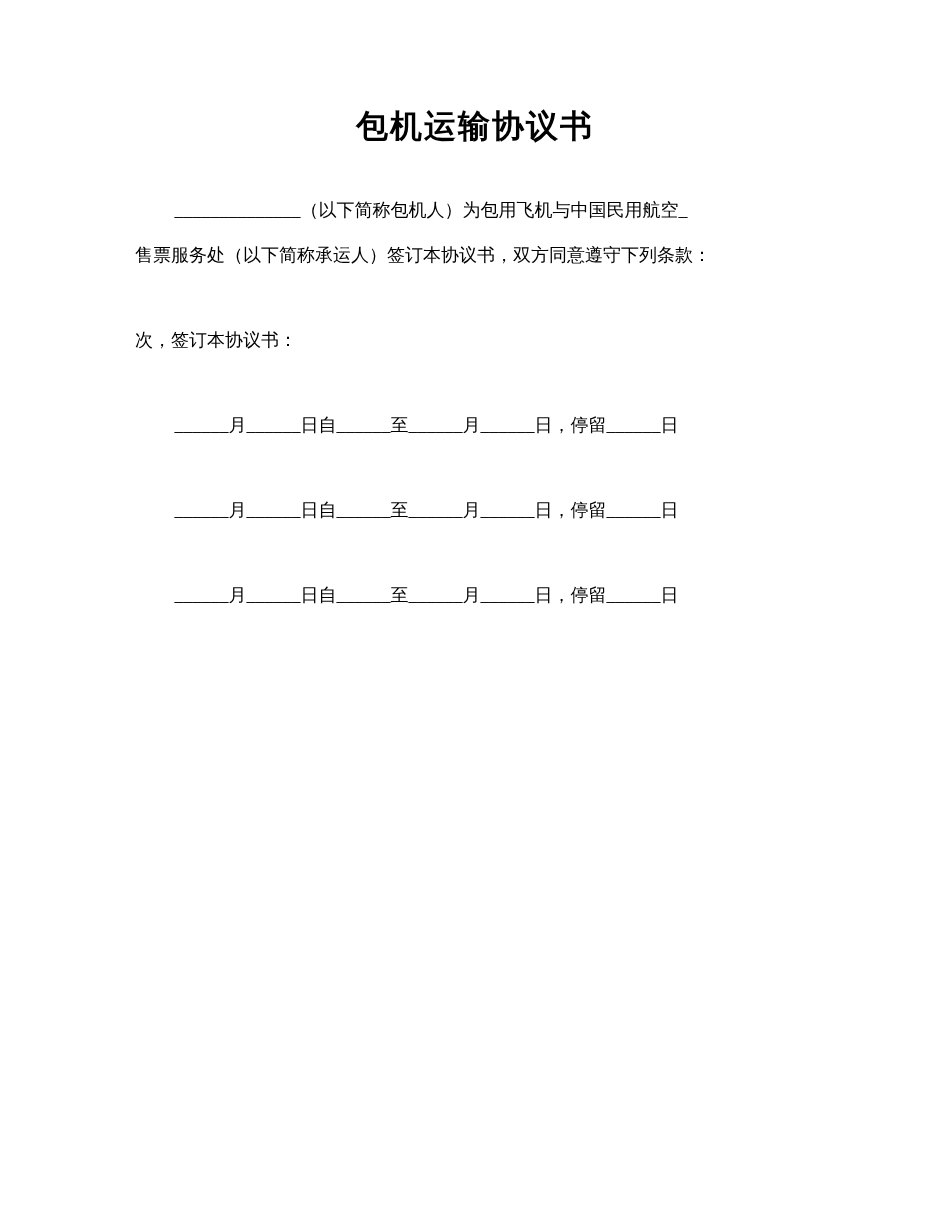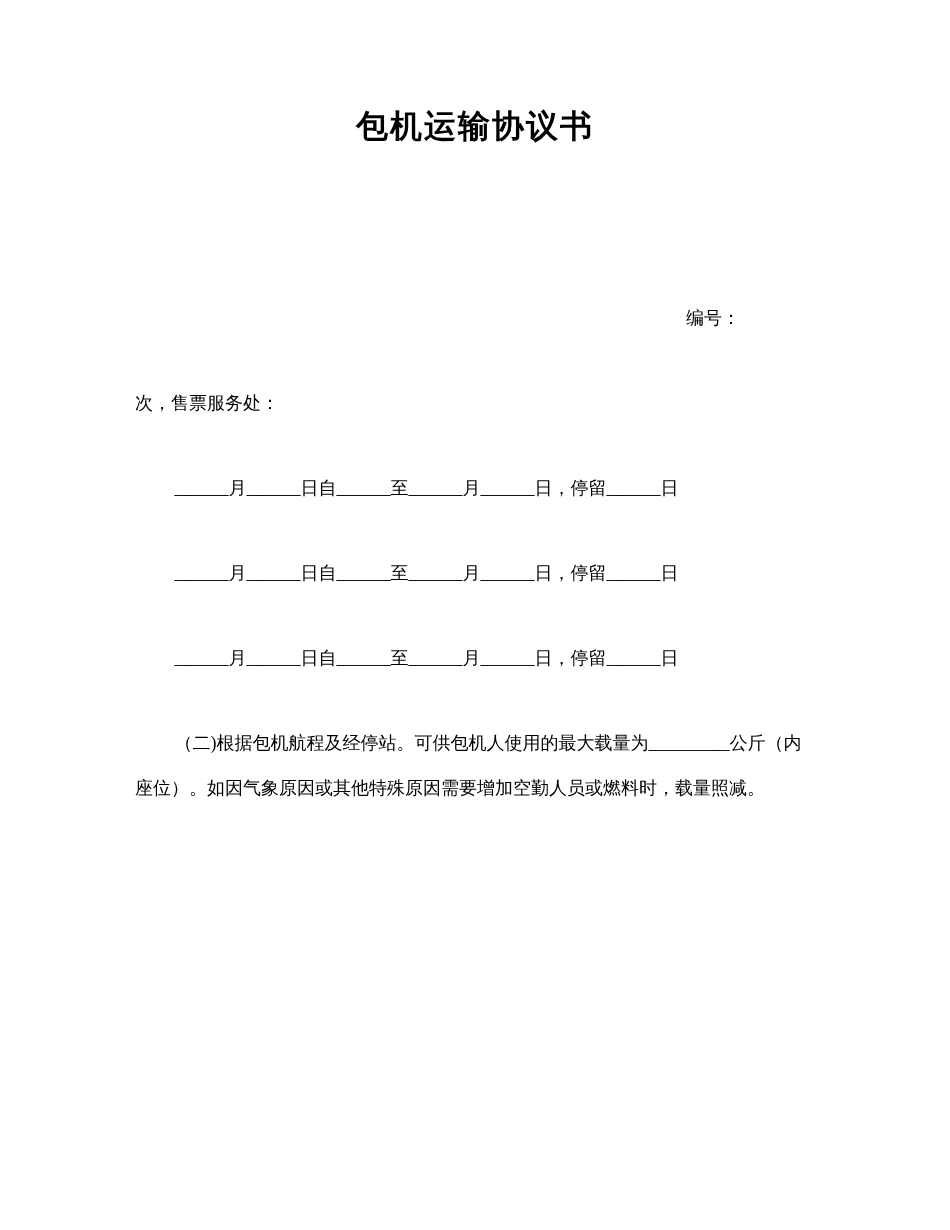--- a/index.html
+++ b/index.html
@@ -39,39 +39,38 @@
   .indent { text-indent: 2.2em; }
 </style>
 </head>
 <body>
 
 <div class="page">
   <div class="content">
 
     <h1 class="title">包机运输协议书</h1>
 
-    <div class="number-line">编号：</div>
-
 
     <div class="para">
-      <div class="line">次，售票服务处：</div>
+      <div class="line indent">______________（以下简称包机人）为包用飞机与中国民用航空_</div>
+      <div class="line">售票服务处（以下简称承运人）签订本协议书，双方同意遵守下列条款：</div>
+    </div>
+
+    <div class="para">
+      <div class="line">次，签订本协议书：</div>
     </div>
 
     <div class="para">
       <div class="line indent">______月______日自______至______月______日，停留______日</div>
     </div>
 
     <div class="para">
       <div class="line indent">______月______日自______至______月______日，停留______日</div>
     </div>
 
     <div class="para">
       <div class="line indent">______月______日自______至______月______日，停留______日</div>
     </div>
 
 
-    <div class="para">
-      <div class="line indent">（二)根据包机航程及经停站。可供包机人使用的最大载量为_________公斤（内</div>
-      <div class="line">座位）。如因气象原因或其他特殊原因需要增加空勤人员或燃料时，载量照减。</div>
-    </div>
 
   </div>
 </div>
 
 </body></html>

